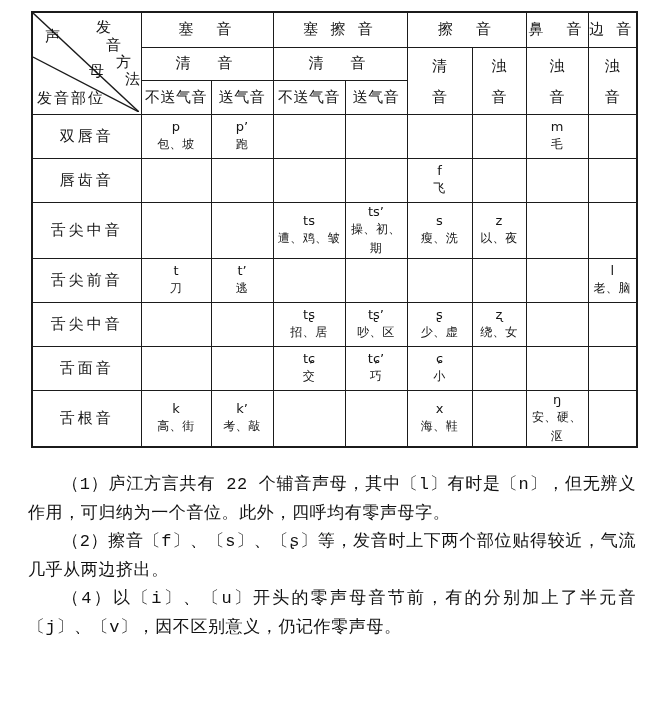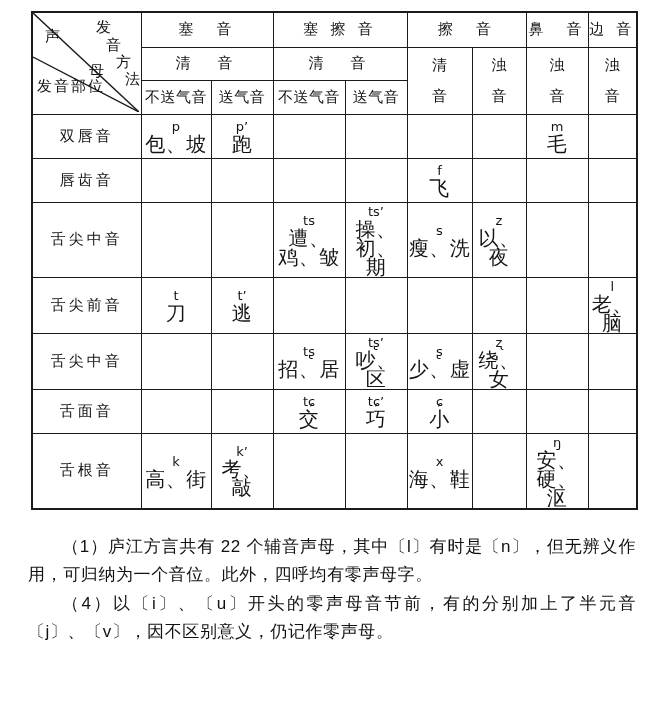--- a/index.html
+++ b/index.html
@@ -12,54 +12,54 @@
   table.consonants{
     border-collapse:collapse;table-layout:fixed;
     margin:11px 0 0 31px;width:605px;
     border:2px solid #1b1b1b;
   }
   table.consonants th,table.consonants td{
     border:1.5px solid #1b1b1b;padding:0;text-align:center;vertical-align:middle;
     font-weight:normal;font-size:15px;color:#141414;overflow:hidden;
   }
   thead tr.r1{height:35px;}
-  thead tr.r2{height:33px;font-family:Liberation Serif, serif;}
+  thead tr.r2{height:33px;}
   thead tr.r3{height:34px;}
   tbody tr{height:44px;}
   tbody tr:nth-child(3){height:45px;}
   tbody tr:last-child{height:57px;}
   th.group{letter-spacing:4px;font-size:15px;margin-left:20px;}
   th.subclear{letter-spacing:6px;}
   th.stacked{white-space:pre-line;line-height:31px;font-size:15px;}
   th.asp{font-size:14.5px;letter-spacing:0.5px;}
   th.place{letter-spacing:3px;font-size:15px;margin-top:48px;}
   td .sym{
     font-family:"DejaVu Sans",sans-serif;
     font-size:13px;line-height:17px;display:block;
   }
-  td .ex{font-size:20px;line-height:19px;display:block;letter-spacing:0.5px;}
+  td .ex{font-size:12px;line-height:19px;display:block;letter-spacing:0.5px;}
   
   th.corner{position:relative;padding:0;}
   th.corner svg{position:absolute;left:0;top:0;display:block;}
   th.corner span{position:absolute;font-size:15px;line-height:16px;}
   .ci0{left:12px;top:15px;}
   .ci1{left:56px;top:50px;}
   .cm0{left:63px;top:6px;}
   .cm1{left:73px;top:24px;}
   .cm2{left:83px;top:41px;}
   .cm3{left:92px;top:58px;}
-  .cp{left:4px;bottom:20px;letter-spacing:2px;white-space:nowrap;}
+  .cp{left:4px;bottom:8px;letter-spacing:2px;white-space:nowrap;}
   
   .notes{
     margin:23px 28px 0 28px;width:608px;
     font-size:17px;line-height:28.5px;letter-spacing:0.6px;
     text-align:justify;color:#111;
   }
   .notes .heading{text-indent:2em;}
-  .notes p{margin:0;text-indent:2em;}
+  .notes p{margin:0;text-indent:2em;font-family:Liberation Mono, monospace;}
 </style>
 </head>
 <body>
 
 <table class="consonants">
   <colgroup>
     <col style="width:109px">
       <col style="width:70px">
       <col style="width:62px">
     <col style="width:72px">
@@ -251,14 +251,15 @@
           <span class="sym">ŋ</span>
           <span class="ex">安、硬、沤</span>
         </td>
         <td></td>
       </tr>
     </tbody>
 </table>
 
 <div class="notes">
   <p>（1）庐江方言共有 22 个辅音声母，其中〔l〕有时是〔n〕，但无辨义作用，可归纳为一个音位。此外，四呼均有零声母字。</p>
+  <p>（2）擦音〔f〕、〔s〕、〔ʂ〕等，发音时上下两个部位贴得较近，气流几乎从两边挤出。</p>
   <p>（4）以〔i〕、〔u〕开头的零声母音节前，有的分别加上了半元音〔j〕、〔v〕，因不区别意义，仍记作零声母。</p>
 </div>
 
 </body></html>

